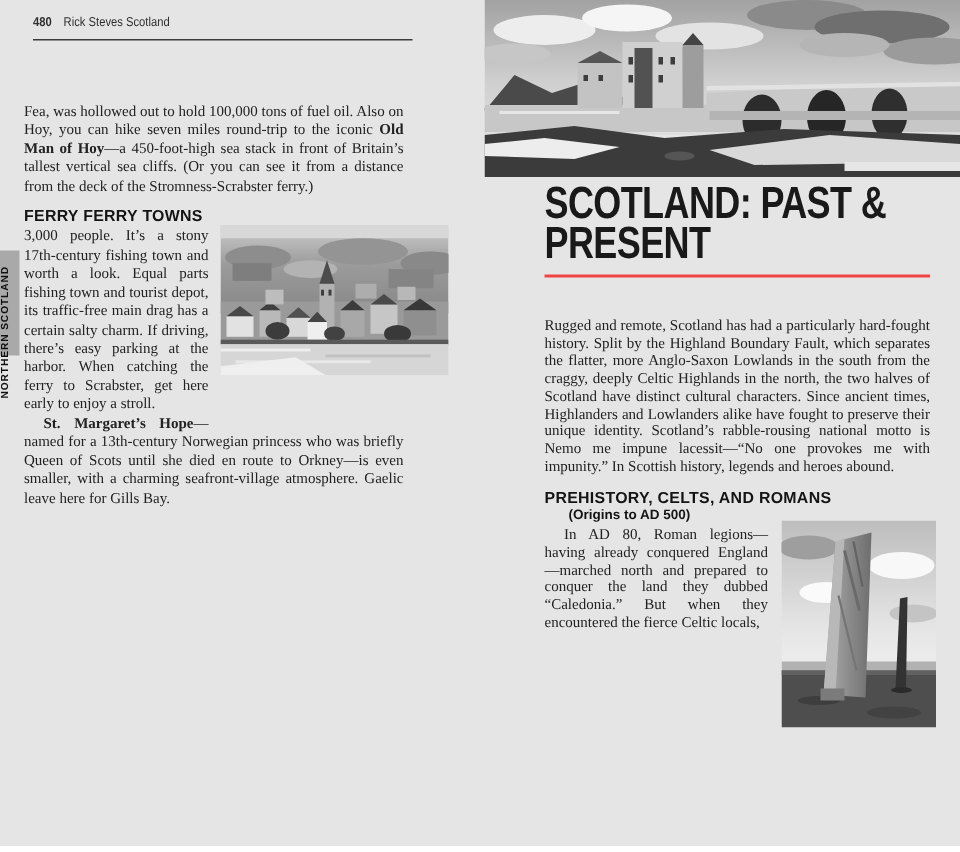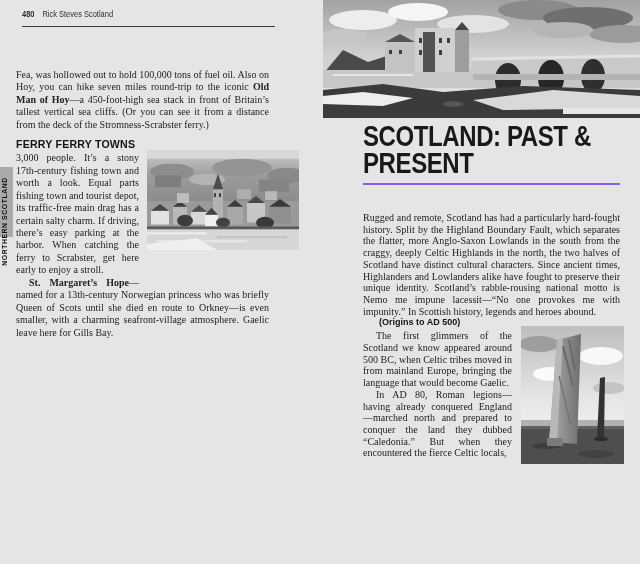--- a/index.html
+++ b/index.html
@@ -19,21 +19,21 @@
            text-align:justify;margin-top:28px;}
   p{margin:0;}
   .h-sans{font-family:"Liberation Sans",sans-serif;font-weight:bold;font-size:10.6px;
           letter-spacing:0.2px;color:#141414;margin:7px 0 2px;text-align:left;line-height:12px;}
   .b{font-weight:bold;}
   .i{}
   .indent{text-indent:13px;}
   .photo-stromness{float:right;width:152px;height:100px;margin:-2px -30px 30px 8px;}
   
   .photo-castle{position:absolute;left:323px;top:0;width:317px;height:118px;}
-  .chapter-title{position:absolute;left:363px;top:122px;width:257px;border-bottom:2px solid #8b5cf6;
+  .chapter-title{position:absolute;left:363px;top:122px;width:257px;border-bottom:2px solid #ef4444;
                  padding-bottom:7px;}
   .ct-line{font-family:"Liberation Sans",sans-serif;font-weight:bold;font-size:30px;line-height:27px;
            color:#191919;transform:scaleX(0.8);transform-origin:left;white-space:nowrap;letter-spacing:-0.5px;}
   .rp-body{position:absolute;left:363px;top:212px;width:257px;font-size:10px;line-height:11.7px;
            text-align:justify;}
   .rp-body .h-sans{margin:9px 0 0;letter-spacing:0.2px;}
   .h-sub{font-family:"Liberation Sans",sans-serif;font-weight:bold;font-size:9px;color:#141414;
          margin:0 0 2px;text-align:left;line-height:11px;padding-left:16px;}
   .photo-stones{float:right;width:103px;height:138px;margin:-4px -4px 14px 9px;}
 </style>
@@ -186,20 +186,21 @@
 
     <div class="chapter-title">
       <div class="ct-line">SCOTLAND: PAST &amp;</div>
       <div class="ct-line">PRESENT</div>
     </div>
 
     <div class="rp-body">
 
       <p><span>Rugged and remote, Scotland has had a particularly hard-fought history. Split by the Highland Boundary Fault, which separates the flatter, more Anglo-Saxon Lowlands in the south from the craggy, deeply Celtic Highlands in the north, the two halves of Scotland have distinct cultural characters. Since ancient times, Highlanders and Lowlanders alike have fought to preserve their unique identity. Scotland’s rabble-rousing national motto is </span><span class="i">Nemo me impune lacessit</span><span>—“No one provokes me with impunity.” In Scottish history, legends and heroes abound.</span></p>
 
+      <p class="h-sans">PREHISTORY, CELTS, AND ROMANS</p>
       <p class="h-sub">(Origins to AD 500)</p>
 
 
       <div>
 
         <svg class="photo-stones" role="img" viewBox="0 0 103 138" preserveAspectRatio="none" aria-label="Grayscale photo of tall prehistoric standing stones on a grassy plain by the sea">
           <defs>
             <linearGradient id="stoneSky" x1="0" y1="0" x2="0" y2="1">
               <stop offset="0" stop-color="#bdbdbd"></stop>
                 <stop offset="0.7" stop-color="#e5e5e5"></stop>
@@ -226,20 +227,19 @@
           <polygon points="36,14 42,12 36,116 28,116" fill="#b8b8b8"></polygon>
           <line x1="42" y1="20" x2="52" y2="60" stroke="#6a6a6a" stroke-width="2"></line>
           <line x1="38" y1="50" x2="50" y2="100" stroke="#757575" stroke-width="1.5"></line>
           <line x1="48" y1="14" x2="54" y2="44" stroke="#636363" stroke-width="1.5"></line>
           <rect x="26" y="112" width="16" height="8" fill="#7b7b7b"></rect>
 
           <polygon points="79,52 84,51 83,112 76,112" fill="#333333"></polygon>
           <ellipse cx="80" cy="113" rx="7" ry="2" fill="#2b2b2b"></ellipse>
         </svg>
 
-        <p class="indent">The first glimmers of the Scotland we know appeared around 500 BC, when Celtic tribes moved in from mainland Europe, bringing the language that would become Gaelic.</p>
         <p class="indent">In AD 80, Roman legions—having already conquered England—marched north and prepared to conquer the land they dubbed “Caledonia.” But when they encountered the fierce Celtic locals,</p>
       </div>
 
     </div>
   </div>
 
 </div>
 
 </body></html>

